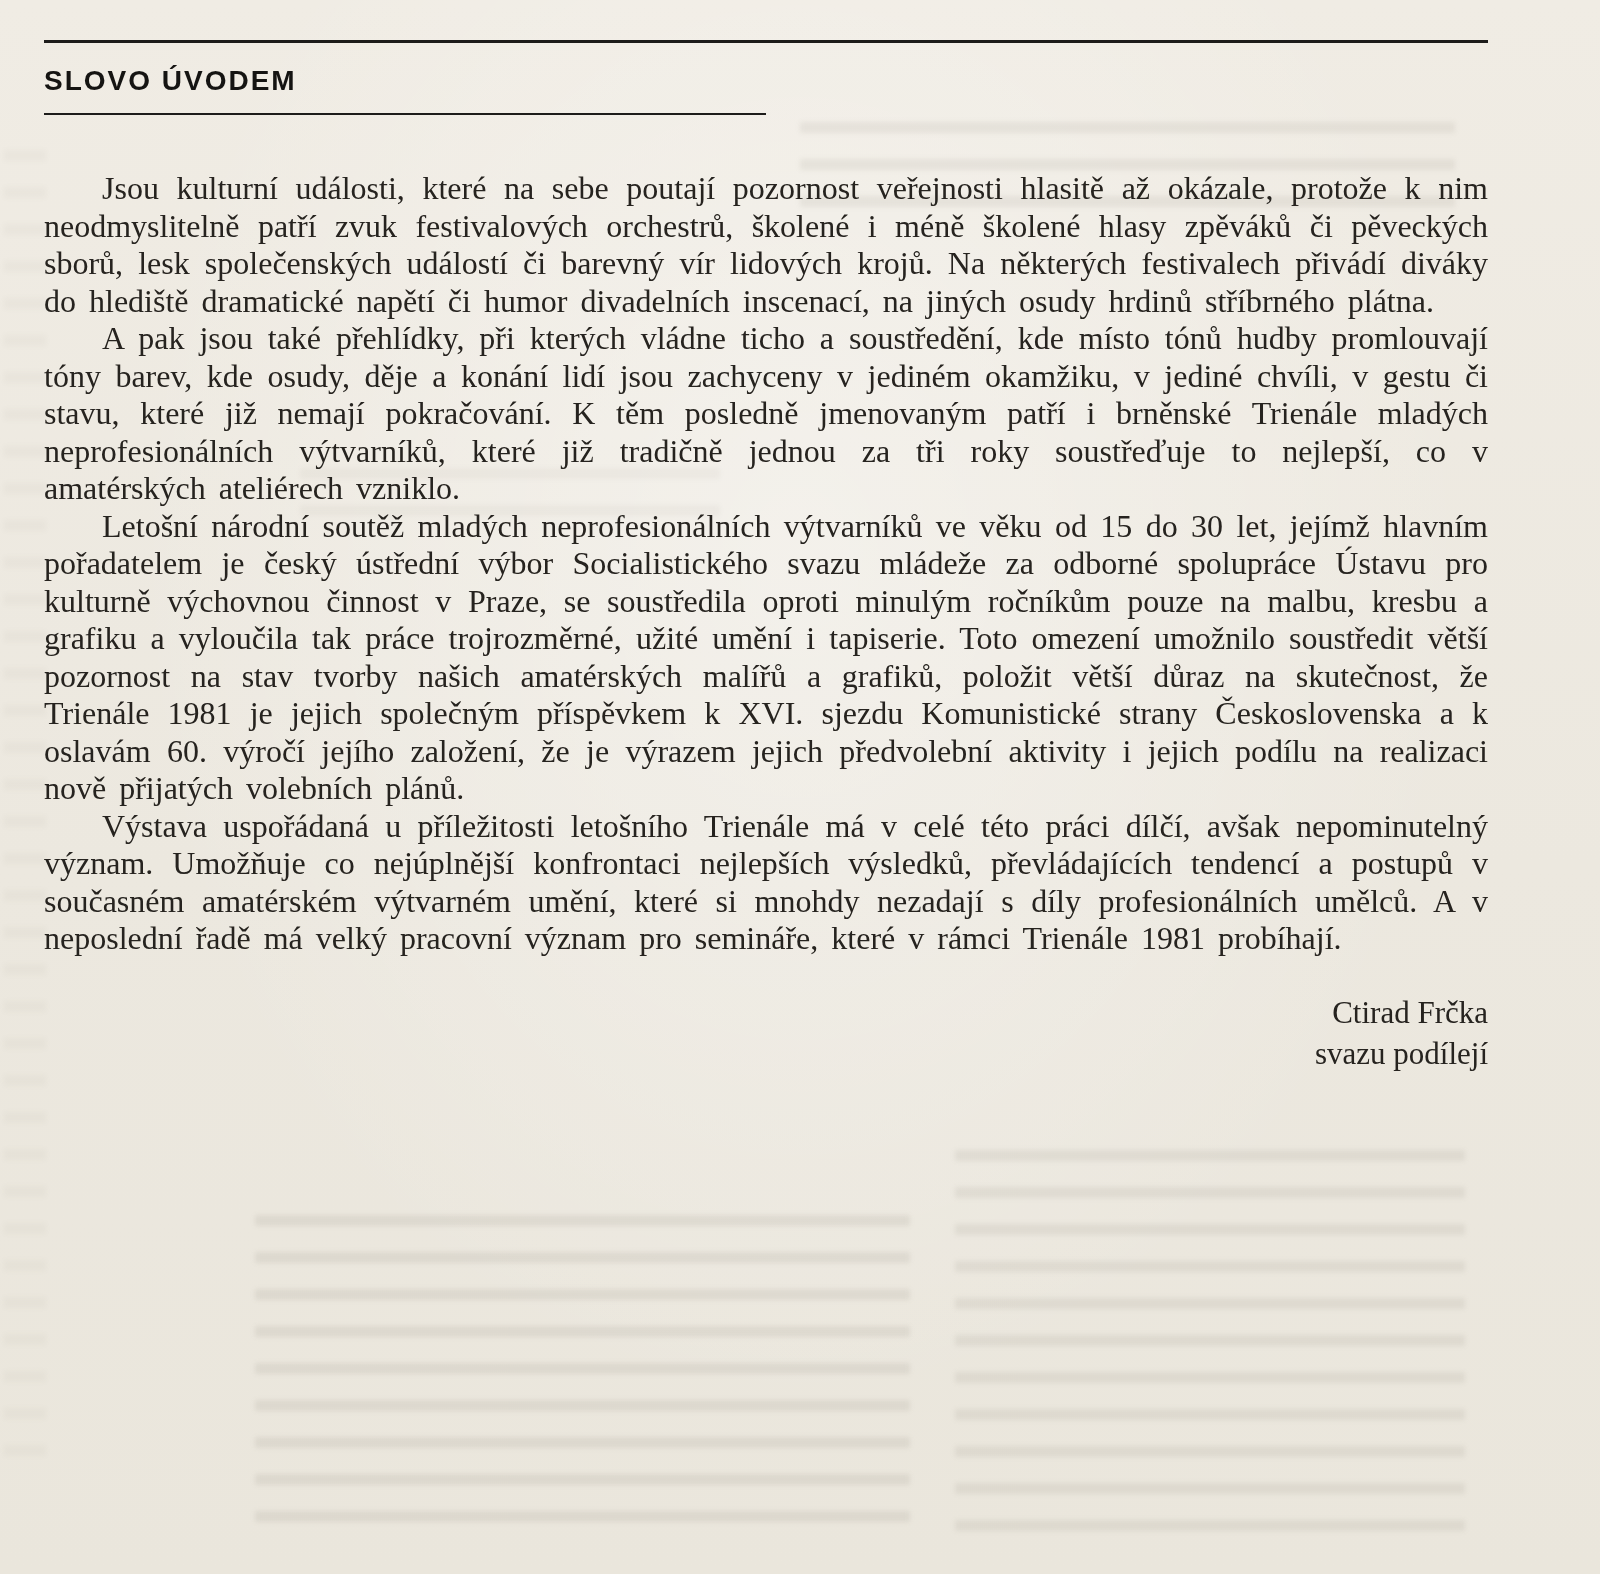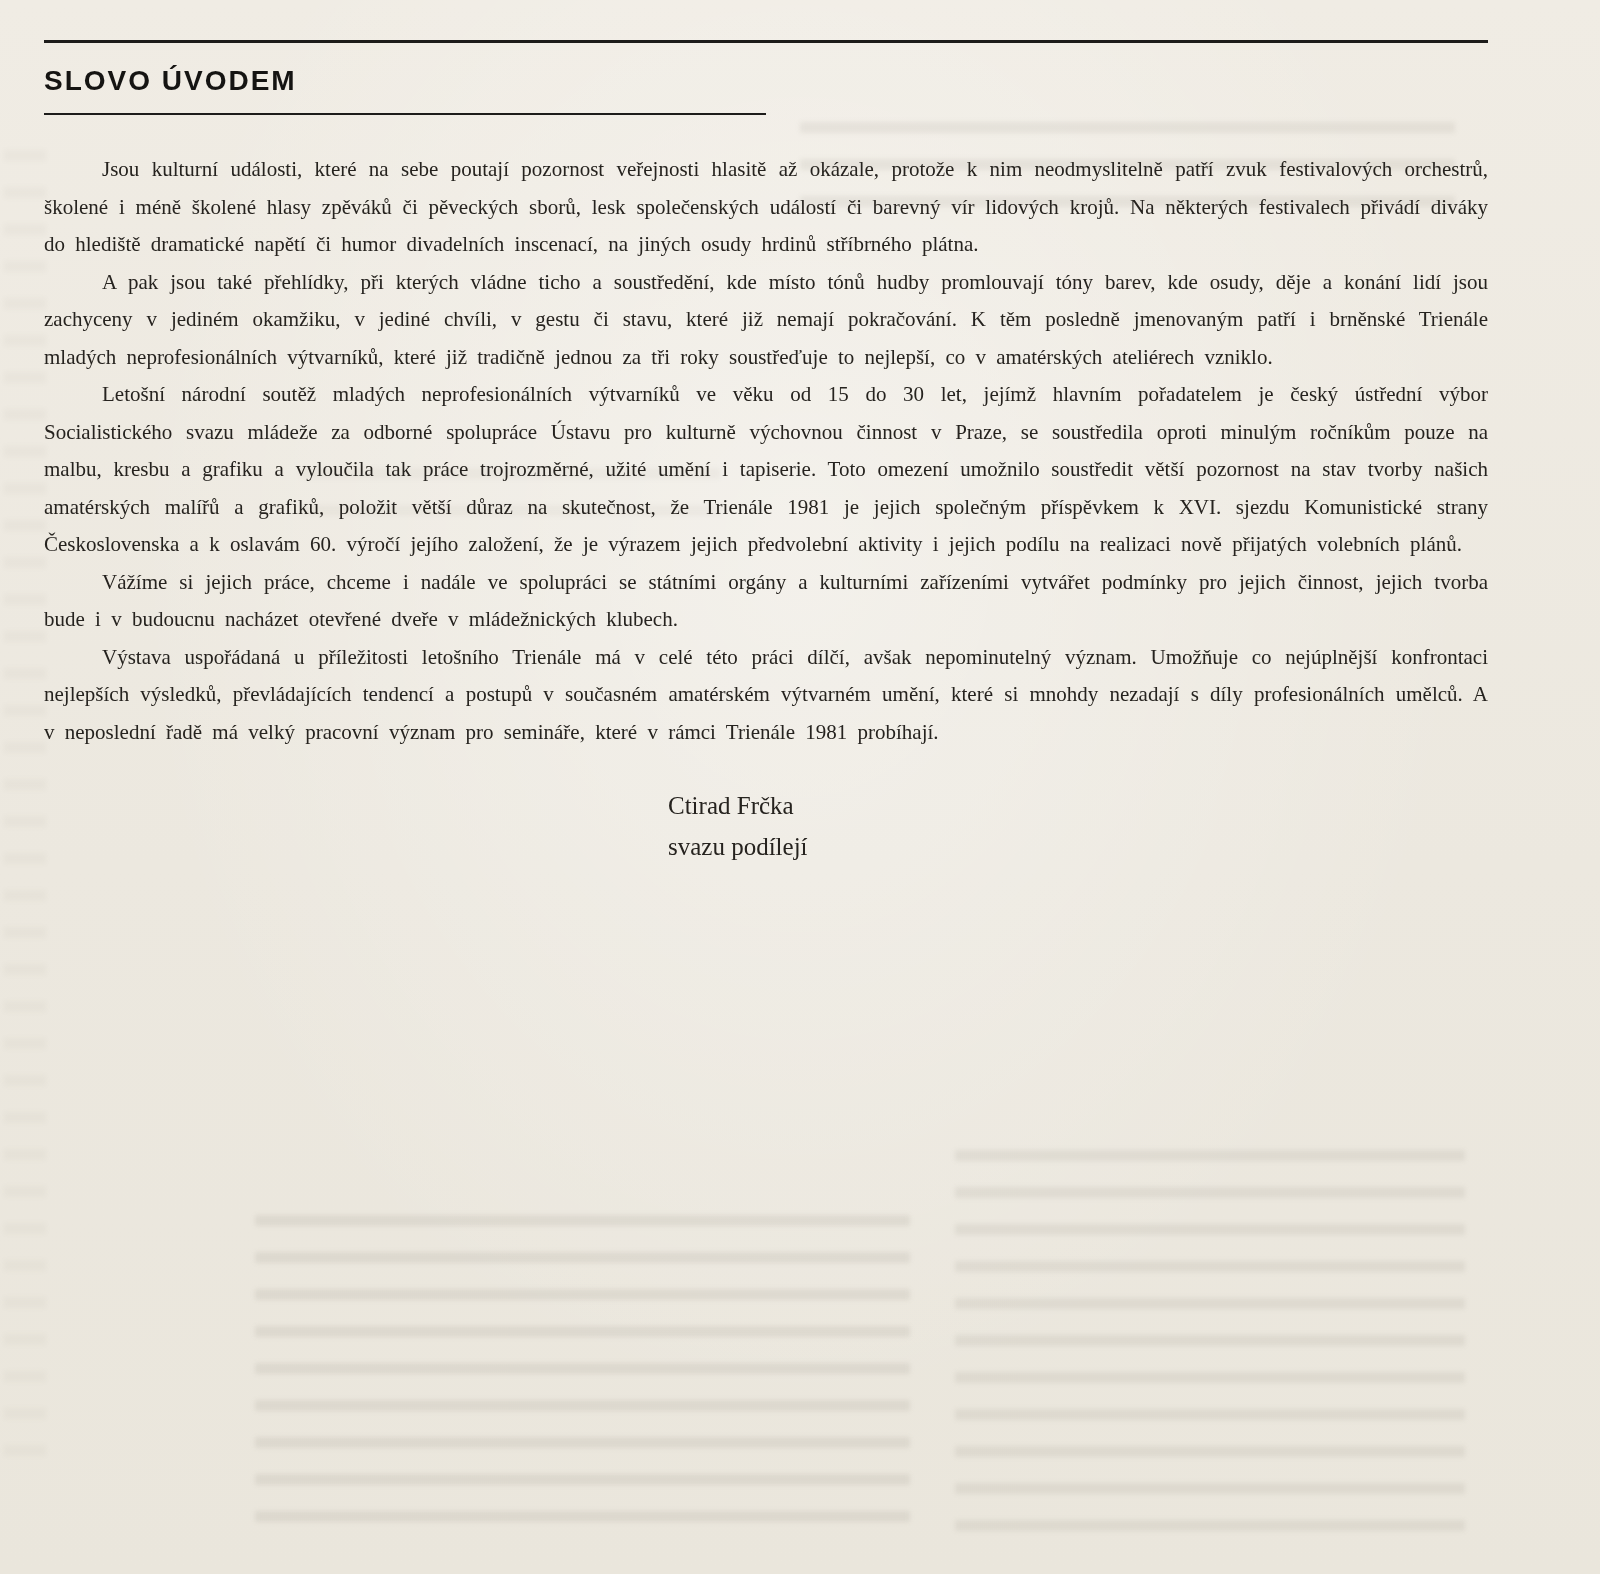--- a/index.html
+++ b/index.html
@@ -40,38 +40,38 @@
     letter-spacing: 2px;
     color: #151412;
   }
   .heading-rule {
     margin-top: 16px;
     height: 2px;
     background: #1d1c1a;
     width: 50%;
   }
   .body-text {
-    margin-top: 36px;
-    font-size: 21px;
+    margin-top: 55px;
+    font-size: 32px;
     line-height: 37.5px;
     text-align: justify;
     word-spacing: 5px;
     color: #26231f;
   }
   .body-text p {
     margin: 0;
     text-indent: 58px;
   }
   .signature {
     position: relative;
     z-index: 2;
     margin: 34px 0 0 auto;
     width: 820px;
-    text-align: left;
-    font-size: 25px;
+    text-align: right;
+    font-size: 31px;
     line-height: 41px;
     color: #26231f;
   }
   
   .bleed {
     position: absolute;
     z-index: 1;
     pointer-events: none;
     filter: blur(2.5px);
     background-image: repeating-linear-gradient(
@@ -102,21 +102,20 @@
     <div class="top-rule"></div>
 
     <h1 class="page-title">SLOVO ÚVODEM</h1>
 
     <div class="heading-rule"></div>
 
     <div class="body-text" id="paragraphs">
         <p>Jsou kulturní události, které na sebe poutají pozornost veřejnosti hlasitě až okázale, protože k nim neodmyslitelně patří zvuk festivalových orchestrů, školené i méně školené hlasy zpěváků či pěveckých sborů, lesk společenských událostí či barevný vír lidových krojů. Na některých festivalech přivádí diváky do hlediště dramatické napětí či humor divadelních inscenací, na jiných osudy hrdinů stříbrného plátna.</p>
         <p>A pak jsou také přehlídky, při kterých vládne ticho a soustředění, kde místo tónů hudby promlouvají tóny barev, kde osudy, děje a konání lidí jsou zachyceny v jediném okamžiku, v jediné chvíli, v gestu či stavu, které již nemají pokračování. K těm posledně jmenovaným patří i brněnské Trienále mladých neprofesionálních výtvarníků, které již tradičně jednou za tři roky soustřeďuje to nejlepší, co v amatérských ateliérech vzniklo.</p>
         <p>Letošní národní soutěž mladých neprofesionálních výtvarníků ve věku od 15 do 30 let, jejímž hlavním pořadatelem je český ústřední výbor Socialistického svazu mládeže za odborné spolupráce Ústavu pro kulturně výchovnou činnost v Praze, se soustředila oproti minulým ročníkům pouze na malbu, kresbu a grafiku a vyloučila tak práce trojrozměrné, užité umění i tapiserie. Toto omezení umožnilo soustředit větší pozornost na stav tvorby našich amatérských malířů a grafiků, položit větší důraz na skutečnost, že Trienále 1981 je jejich společným příspěvkem k XVI. sjezdu Komunistické strany Československa a k oslavám 60. výročí jejího založení, že je výrazem jejich předvolební aktivity i jejich podílu na realizaci nově přijatých volebních plánů.</p>
-        <p>Vážíme si jejich práce, chceme i nadále ve spolupráci se státními orgány a kulturními zařízeními vytvářet podmínky pro jejich činnost, jejich tvorba bude i v budoucnu nacházet otevřené dveře v mládežnických klubech.</p>
         <p>Výstava uspořádaná u příležitosti letošního Trienále má v celé této práci dílčí, avšak nepominutelný význam. Umožňuje co nejúplnější konfrontaci nejlepších výsledků, převládajících tendencí a postupů v současném amatérském výtvarném umění, které si mnohdy nezadají s díly profesionálních umělců. A v neposlední řadě má velký pracovní význam pro semináře, které v rámci Trienále 1981 probíhají.</p>
       </div>
   </div>
 
   <div class="signature">
     <div>Ctirad Frčka</div>
     <div>svazu podílejí</div>
   </div>
 
 </div>

